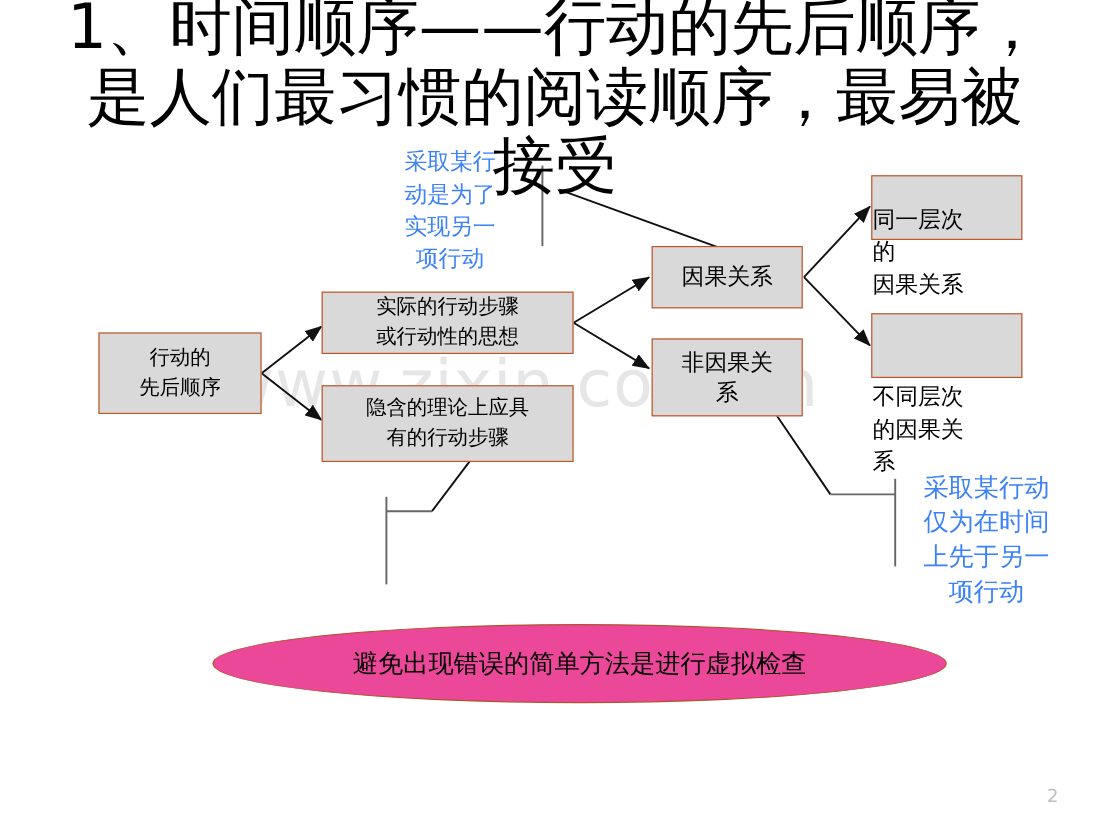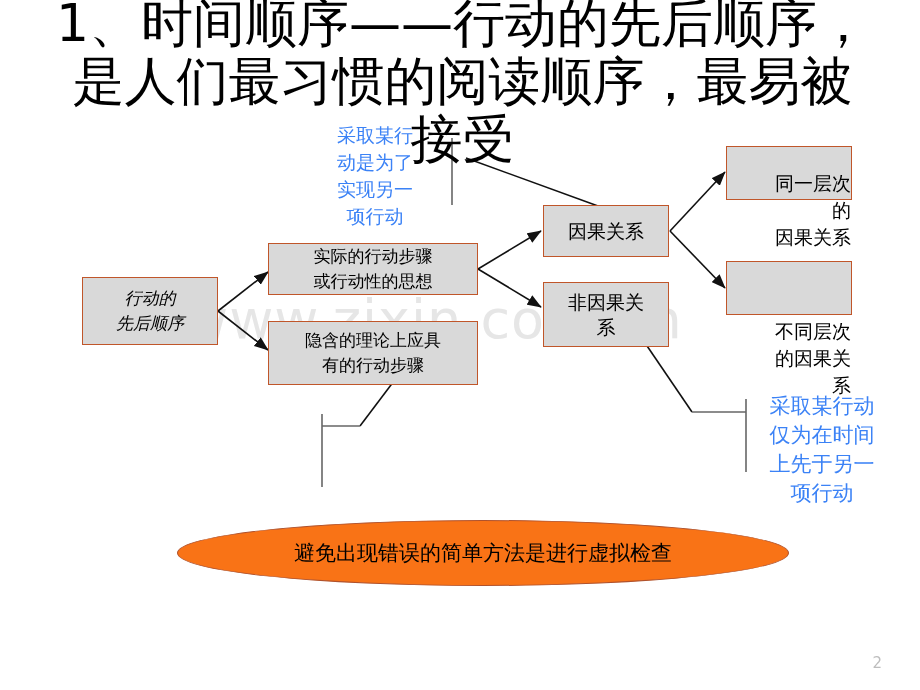--- a/index.html
+++ b/index.html
@@ -63,21 +63,21 @@
     z-index: 4;
   }
   .fbox.overflow {
     display: block;
     overflow: visible;
   }
   .fbox.overflow > span {
     display: block;
     position: relative;
     width: 100%;
-    text-align: right;
+    text-align: left;
   }
 
   
   .plain {
     position: absolute;
     color: #3b82f6;
     font-size: 21px;
     line-height: 29px;
     text-align: center;
     white-space: pre-line;
@@ -85,21 +85,21 @@
   }
 
   
   .ellipse {
     position: absolute;
     left: 177px;
     top: 520px;
     width: 612px;
     height: 66px;
     box-sizing: border-box;
-    background: #f97316;
+    background: #ec4899;
     border: 1.5px solid #b0522c;
     border-radius: 50% / 50%;
     display: flex;
     align-items: center;
     justify-content: center;
     font-size: 21px;
     color: #000000;
     z-index: 4;
   }
 
@@ -157,21 +157,21 @@
     <line x1="360" y1="426" x2="322" y2="426" stroke="#666666" stroke-width="1.6"></line>
     <line x1="322" y1="414" x2="322" y2="487" stroke="#666666" stroke-width="1.6"></line>
 
     <line x1="643" y1="340" x2="692" y2="412" stroke="#111111" stroke-width="1.6"></line>
     <line x1="692" y1="412" x2="746" y2="412" stroke="#666666" stroke-width="1.6"></line>
     <line x1="746" y1="399" x2="746" y2="472" stroke="#666666" stroke-width="1.6"></line>
   </svg>
 
   <div class="title">1、时间顺序——行动的先后顺序，是人们最习惯的阅读顺序，最易被接受</div>
 
-  <div class="fbox" style="left:82px; top:277px; width:136px; height:68px;font-style:italic;">行动的
+  <div class="fbox" style="left:82px; top:277px; width:136px; height:68px;">行动的
 先后顺序</div>
 
   <div class="fbox" style="left:268px; top:243px; width:210px; height:52px;">实际的行动步骤
 或行动性的思想</div>
 
   <div class="fbox" style="left:268px; top:321px; width:210px; height:64px;">隐含的理论上应具
 有的行动步骤</div>
 
   <div class="fbox" style="left:543px; top:205px; width:126px; height:52px; font-size:19px;">因果关系</div>
 

